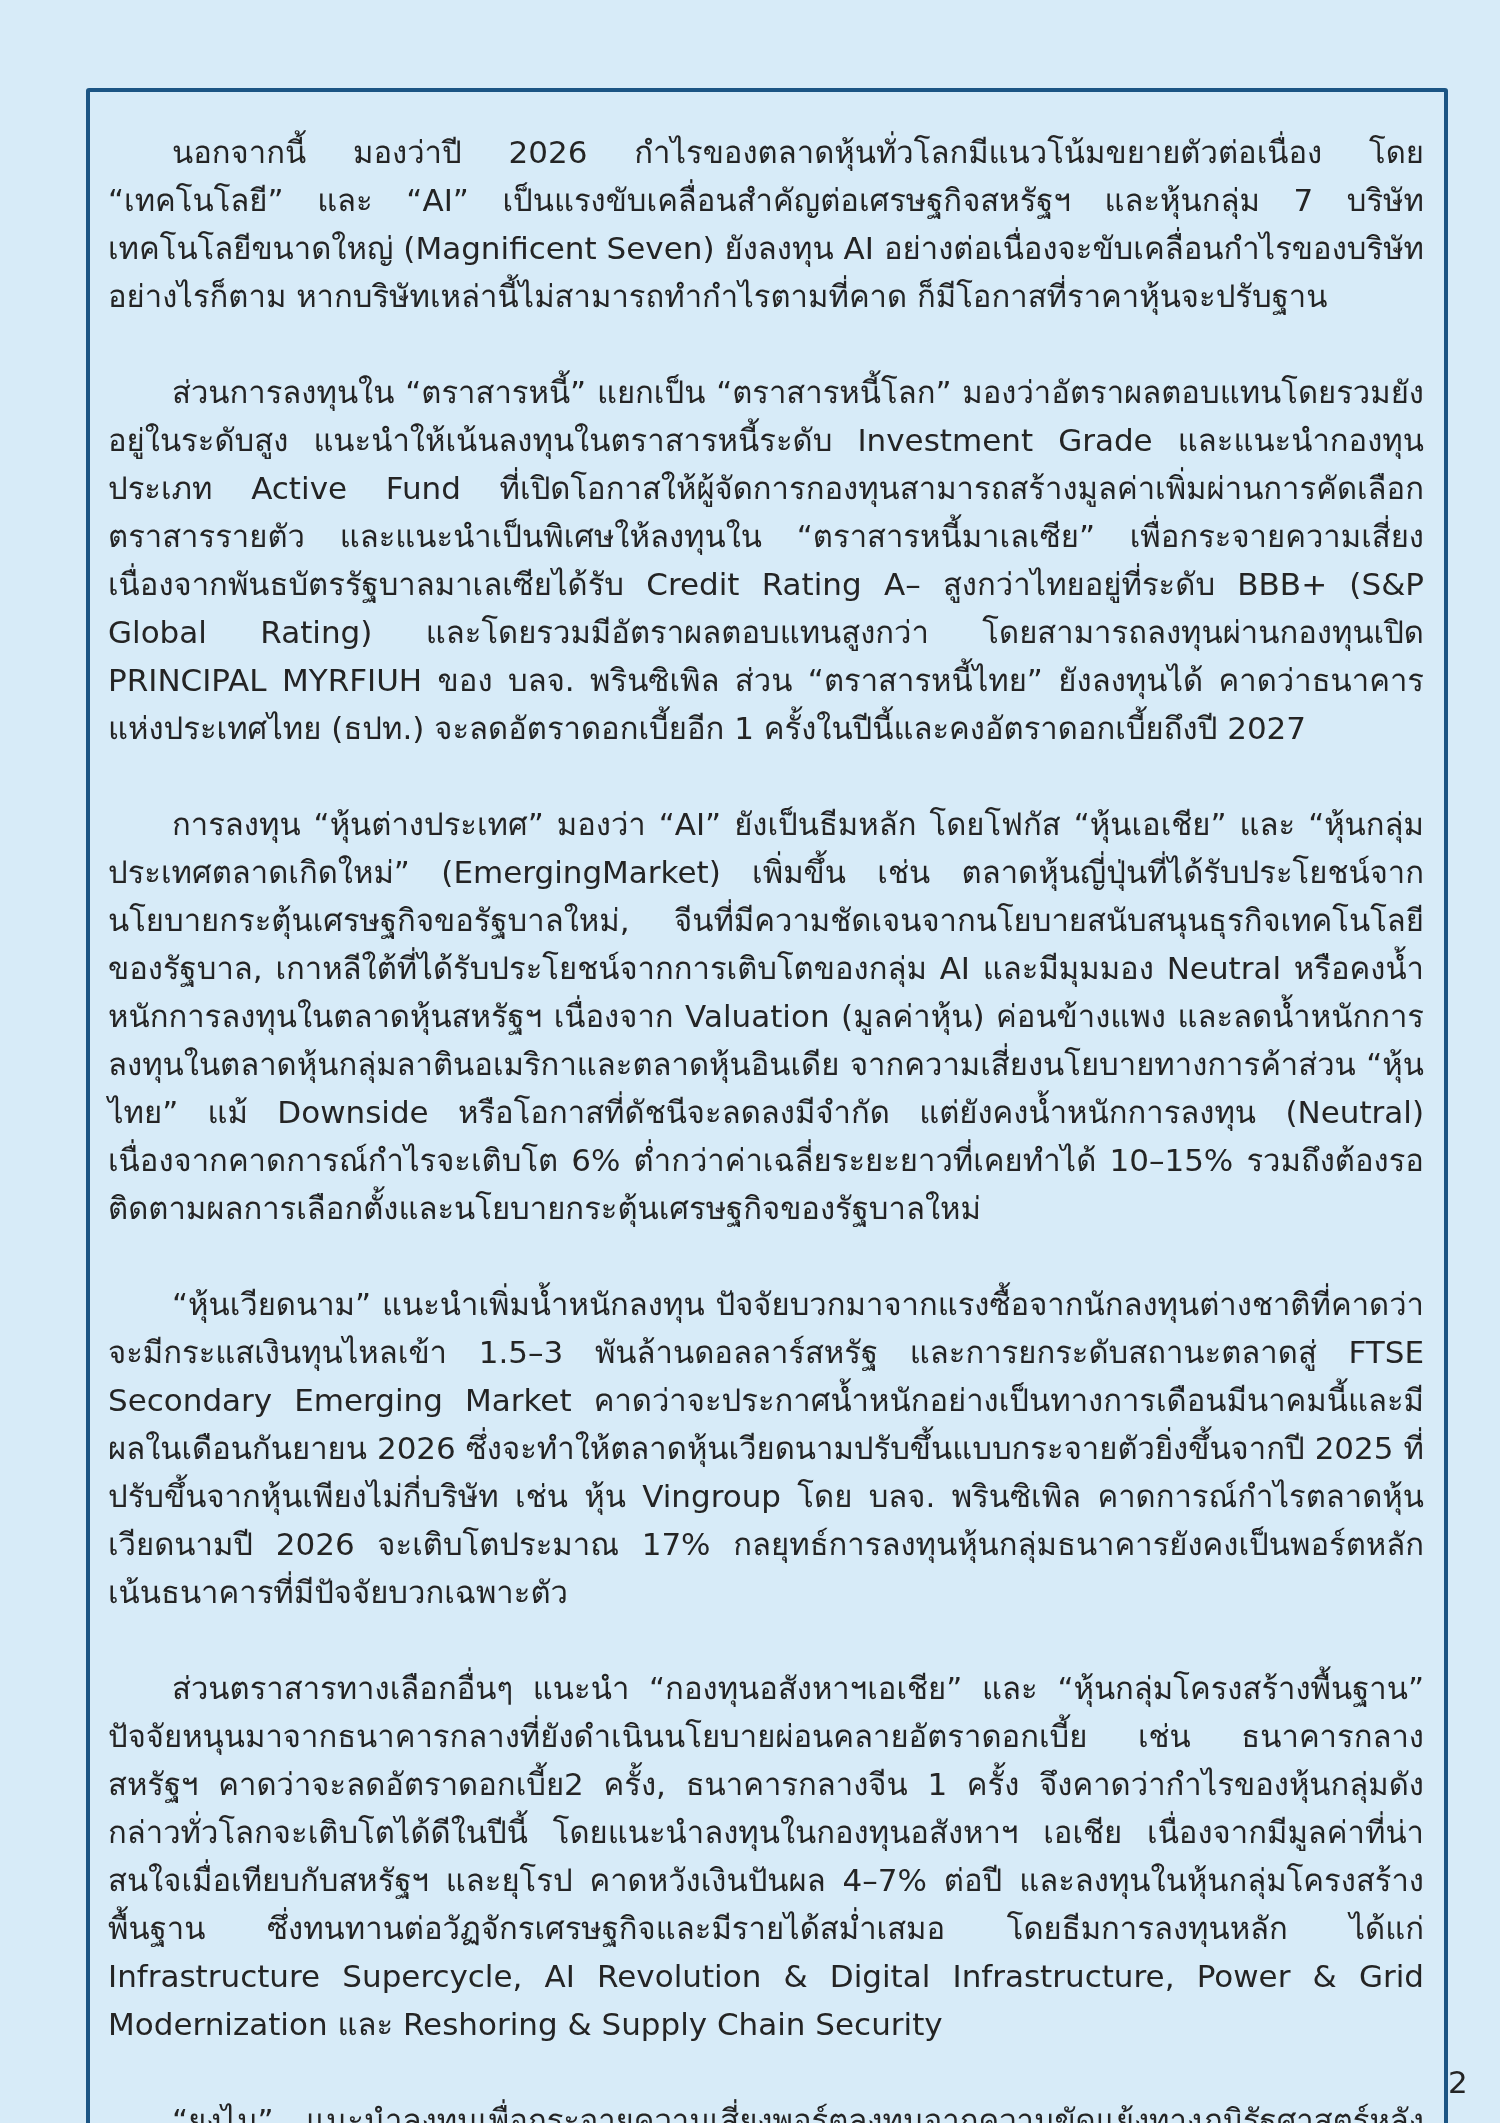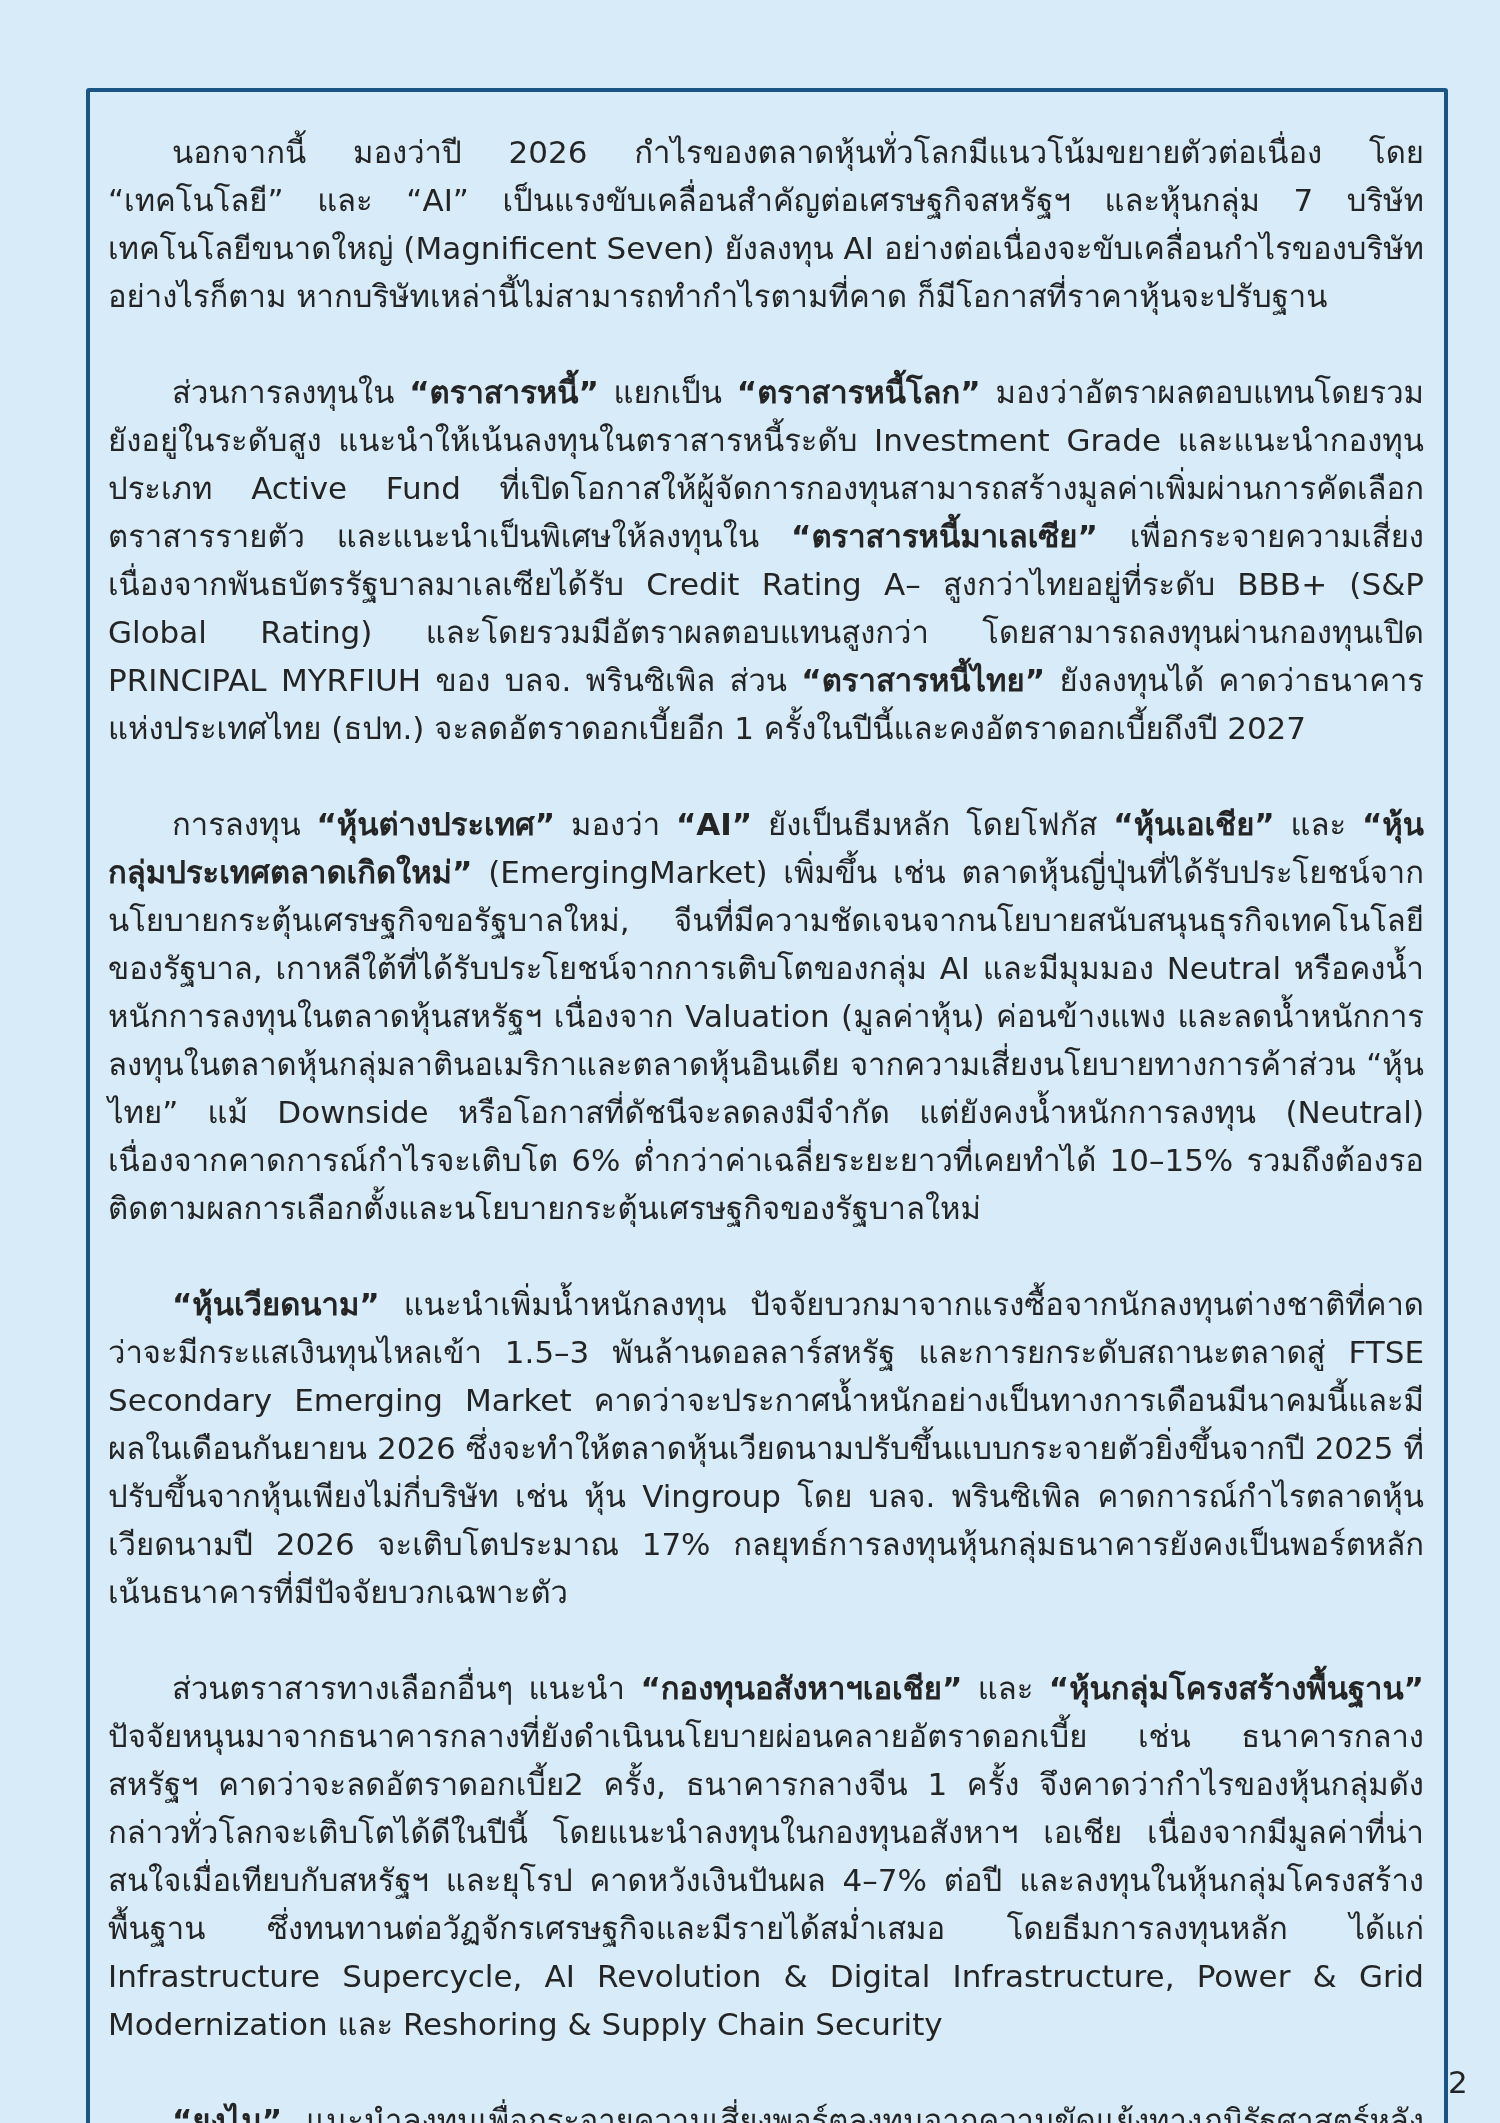--- a/index.html
+++ b/index.html
@@ -35,21 +35,21 @@
   }
   .para {
     margin: 0 0 48px 0;
     font-size: 31px;
     line-height: 48px;
     text-indent: 64px;
     text-align: justify;
     letter-spacing: 0;
   }
   .para strong {
-    font-weight: bold;
+    font-weight: normal;
   }
   .page-number {
     position: absolute;
     left: 1448px;
     top: 2058px;
     font-size: 31px;
     line-height: 48px;
     color: var(--ink, #242424);
   }
 </style>

